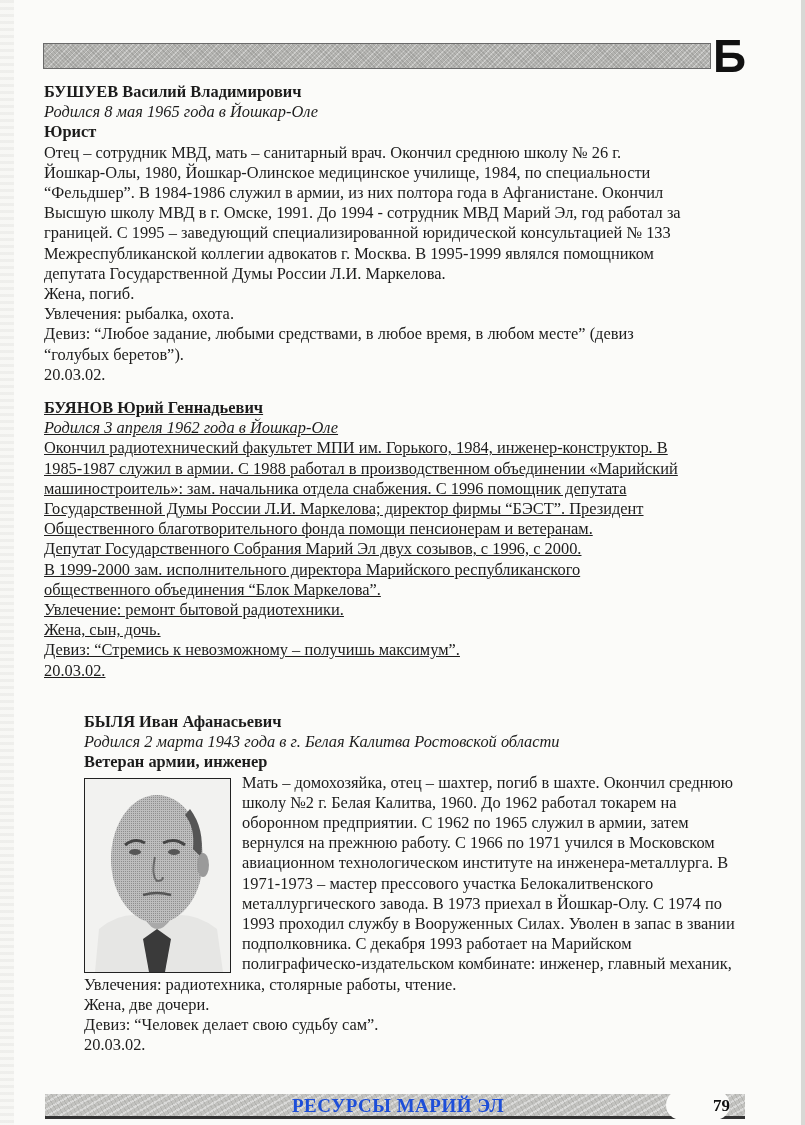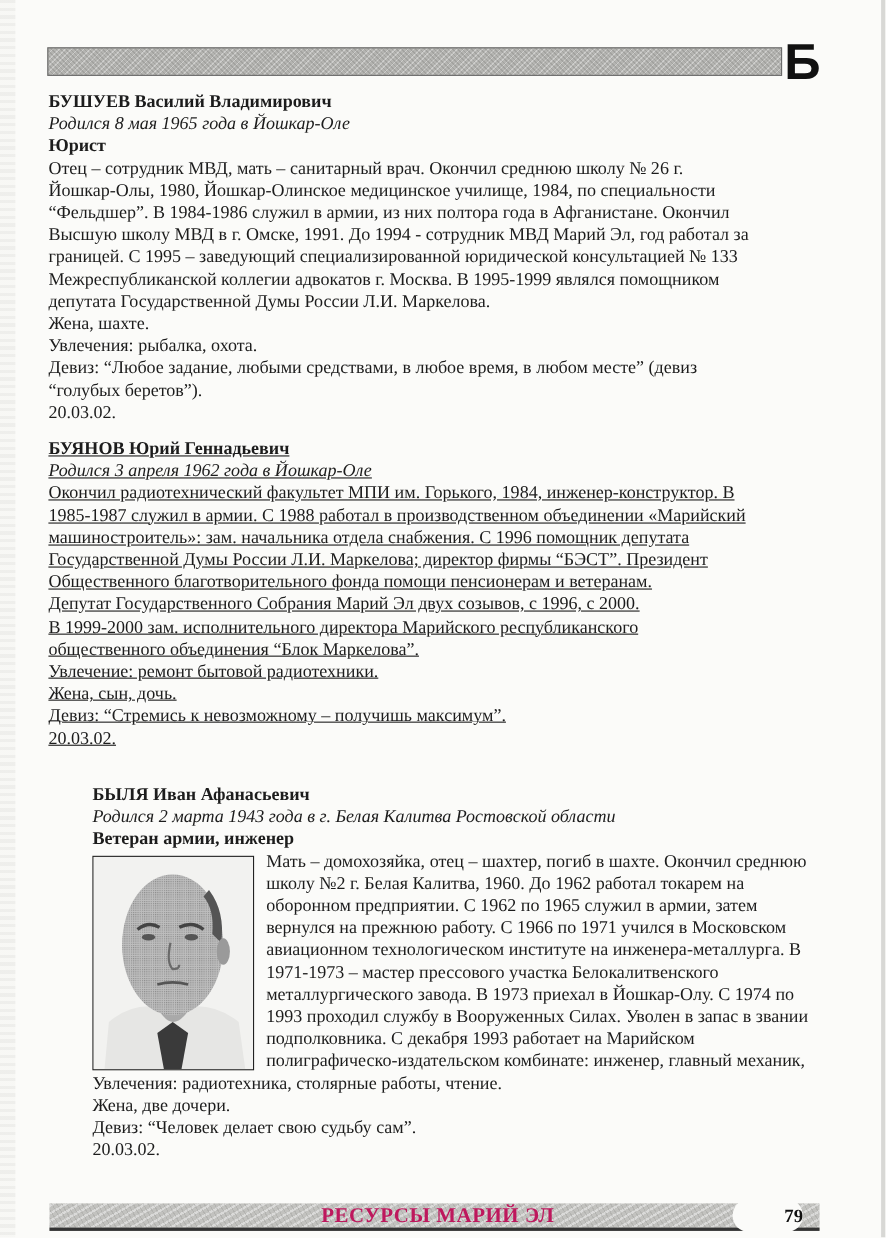--- a/index.html
+++ b/index.html
@@ -51,21 +51,21 @@
     position: absolute; left: 45px; top: 1094px; width: 700px; height: 22px;
     background:
       repeating-linear-gradient(60deg, rgba(0,0,0,.08) 0 1px, transparent 1px 4px),
       repeating-linear-gradient(-30deg, rgba(255,255,255,.4) 0 2px, transparent 2px 6px),
       #c2c2bf;
     border-bottom: 3px solid #333;
   }
   .ftr-title {
     position: absolute; left: 292px; top: 1094px; height: 22px; line-height: 24px;
     font-family: "Liberation Serif", serif; font-weight: bold; font-size: 19px; letter-spacing: .5px;
-    color: #be185d;
+    color: #1d4ed8;
   }
   .page-num {
     position: absolute; left: 666px; top: 1090px; width: 64px; height: 30px;
     background: #fbfbf9; border-radius: 15px;
     text-align: right; line-height: 32px;
     font-family: "Liberation Serif", serif; font-weight: bold; font-size: 17px; color: #111;
   }
 </style>
 </head>
 <body>
@@ -81,21 +81,21 @@
   <p class="born">Родился 8 мая 1965 года в Йошкар-Оле</p>
   <p class="title">Юрист</p>
   <div>
     <p>Отец – сотрудник МВД, мать – санитарный врач. Окончил среднюю школу № 26 г.</p>
     <p>Йошкар-Олы, 1980, Йошкар-Олинское медицинское училище, 1984, по специальности</p>
     <p>“Фельдшер”. В 1984-1986 служил в армии, из них полтора года в Афганистане. Окончил</p>
     <p>Высшую школу МВД в г. Омске, 1991. До 1994 - сотрудник МВД Марий Эл, год работал за</p>
     <p>границей. С 1995 – заведующий специализированной юридической консультацией № 133</p>
     <p>Межреспубликанской коллегии адвокатов г. Москва. В 1995-1999 являлся помощником</p>
     <p>депутата Государственной Думы России Л.И. Маркелова.</p>
-    <p>Жена, шахте.</p>
+    <p>Жена, погиб.</p>
     <p>Увлечения: рыбалка, охота.</p>
     <p>Девиз: “Любое задание, любыми средствами, в любое время, в любом месте” (девиз</p>
     <p>“голубых беретов”).</p>
     <p>20.03.02.</p>
   </div>
 </div>
 
 <div class="entry" id="entry-1">
   <p class="name">БУЯНОВ Юрий Геннадьевич</p>
   <p class="born">Родился 3 апреля 1962 года в Йошкар-Оле</p>

